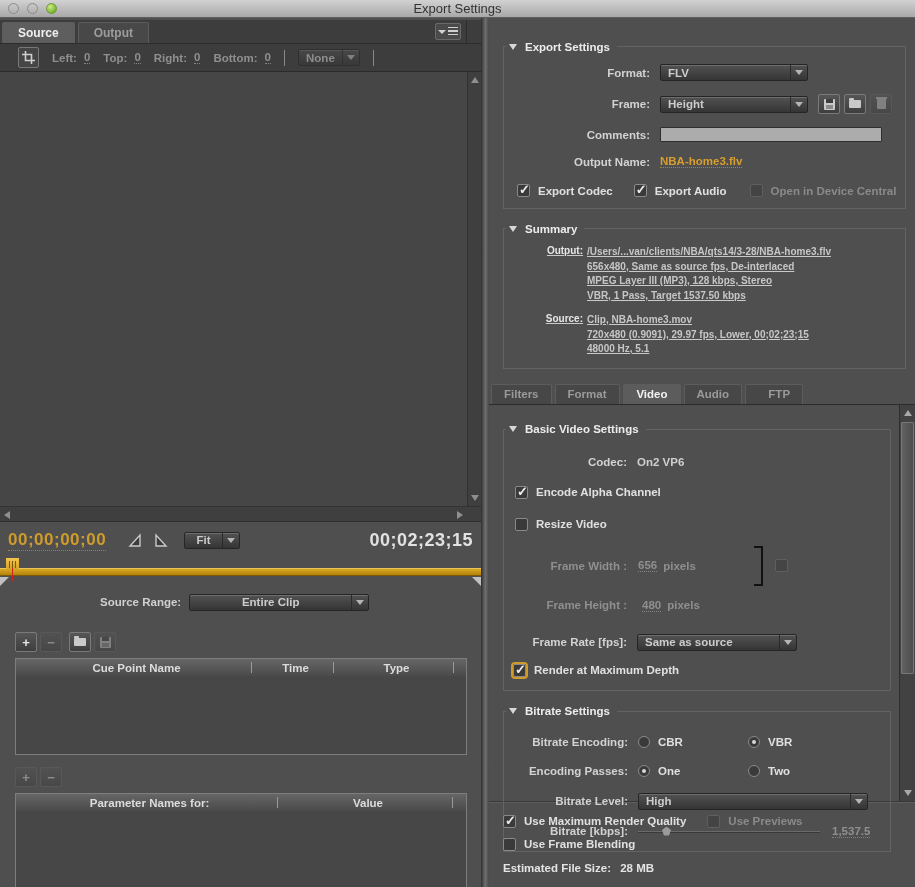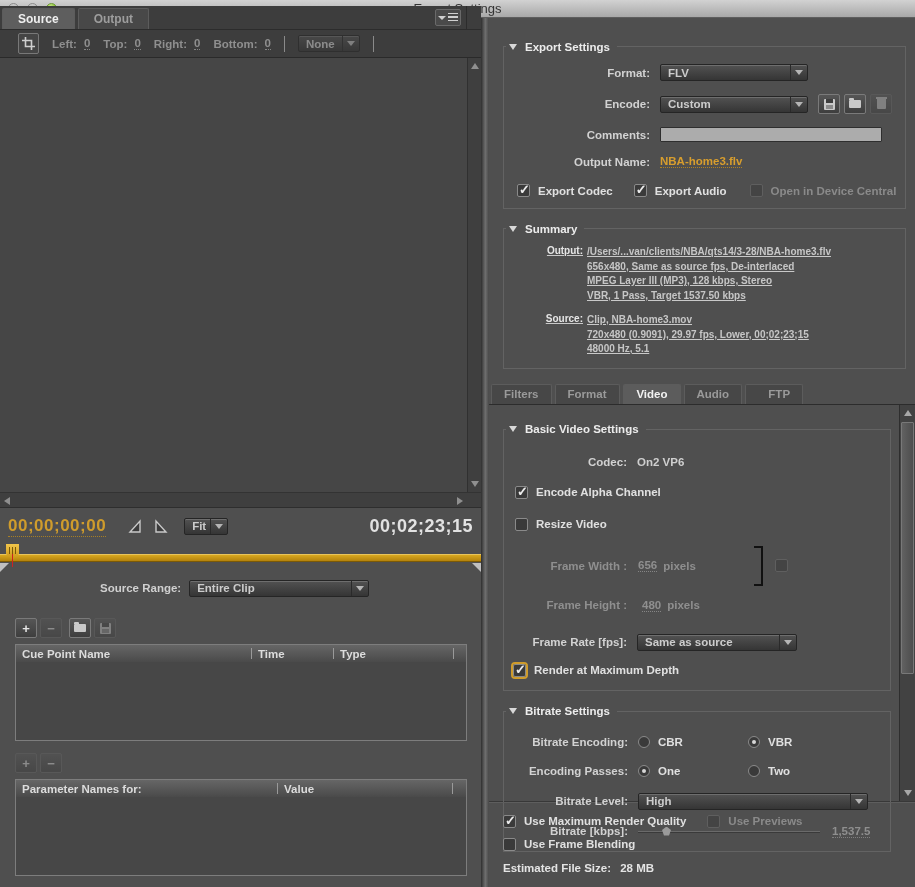--- a/index.html
+++ b/index.html
@@ -11,21 +11,21 @@
   }
   
   .titlebar{position:absolute;top:0;left:0;right:0;height:18px;
     background:linear-gradient(#d2d2d2,#a8a8a8);border-bottom:1px solid #5e5e5e;
     display:flex;align-items:center;}
   .traffic{display:flex;gap:8px;margin-left:8px;}
   .tl{width:11px;height:11px;border-radius:50%;border:1px solid #8b8b8b;background:transparent;}
   .tl.green{background:radial-gradient(circle at 35% 30%,#cdeB8a,#7ab82e 70%,#538c1c);border-color:#6f9a35;}
   .win-title{position:absolute;left:0;right:0;text-align:center;color:#333;font-size:13px;}
   
-  .left-panel{position:absolute;left:0;top:6px;width:481px;bottom:0;background:#4f4f4f;}
+  .left-panel{position:absolute;left:0;top:20px;width:481px;bottom:0;background:#4f4f4f;text-align:center;}
   .splitter{position:absolute;left:481px;top:18px;width:8px;bottom:0;
     background:linear-gradient(90deg,#2e2e2e 0,#595959 35%,#6e6e6e 55%,#484848 100%);}
   .right-panel{position:absolute;left:489px;top:18px;right:0;bottom:0;background:#4f4f4f;}
   
   .lp-tabs{height:24px;background:#3d3d3d;display:flex;align-items:flex-end;position:relative;
     border-bottom:1px solid #2c2c2c;}
   .lp-tab{height:21px;line-height:20px;padding:0 15px;font-weight:bold;font-size:12px;color:#9d9d9d;
     background:#484848;border:1px solid #5c5c5c;border-bottom:none;margin-left:3px;border-radius:2px 2px 0 0;}
   .lp-tab.active{background:#5e5e5e;color:#efefef;margin-left:2px;}
   .panel-menu{position:absolute;right:20px;top:3px;width:26px;height:17px;background:#4a4a4a;
@@ -57,21 +57,21 @@
   .lp-hscroll{height:15px;background:#3f3f3f;border-bottom:1px solid #2e2e2e;position:relative;}
   .lp-hscroll .arr-left{position:absolute;left:4px;top:4px;width:0;height:0;
     border-top:4px solid transparent;border-bottom:4px solid transparent;border-right:6px solid #8f8f8f;}
   .lp-hscroll .arr-right{position:absolute;right:18px;top:4px;width:0;height:0;
     border-top:4px solid transparent;border-bottom:4px solid transparent;border-left:6px solid #8f8f8f;}
   
   .lp-timebar{height:36px;display:flex;align-items:center;padding:0 8px;}
   .tc-left{font-size:17px;font-weight:bold;color:#cf9c2c;border-bottom:1px dotted #a87f24;letter-spacing:.5px;}
   .inout{margin-left:22px;display:flex;gap:10px;}
   .inout svg{display:block;}
-  .fit-dd{width:44px;margin-left:16px;}
+  .fit-dd{width:56px;margin-left:16px;}
   .tc-right{margin-left:auto;font-size:18px;font-weight:bold;color:#e2e2e2;letter-spacing:.5px;}
   
   .lp-timeline{height:30px;position:relative;}
   .playhead{position:absolute;left:6px;top:0;width:13px;height:16px;z-index:2;
     background:linear-gradient(#f2c64a,#c89212);
     clip-path:polygon(0 0,100% 0,100% 62%,50% 100%,0 62%);}
   .playhead::after{content:"";position:absolute;left:3px;top:3px;width:7px;height:7px;
     background:repeating-linear-gradient(90deg,#7a5a08 0 1px,transparent 1px 3px);}
   .ph-line{position:absolute;left:12px;top:10px;height:13px;width:1px;background:#cc2222;z-index:3;}
   .tl-bar{position:absolute;left:0;right:0;top:10px;height:8px;
@@ -332,23 +332,23 @@
       <div class="form-row">
         <span class="row-label">Format:</span>
         <div class="dropdown dd-format">
           <span class="dd-text">FLV</span>
           <span class="dd-arrow-box">
               <span class="dd-arrow"></span>
             </span>
         </div>
       </div>
       <div class="form-row" style="margin-top:13px">
-        <span class="row-label">Encode:</span>
+        <span class="row-label">Frame:</span>
         <div class="dropdown dd-format">
-          <span class="dd-text">Custom</span>
+          <span class="dd-text">Height</span>
           <span class="dd-arrow-box">
               <span class="dd-arrow"></span>
             </span>
         </div>
         <div class="preset-icons">
           <div class="tool-btn">
               <span class="icon-save"></span>
             </div>
           <div class="tool-btn">
               <span class="icon-folder"></span>

